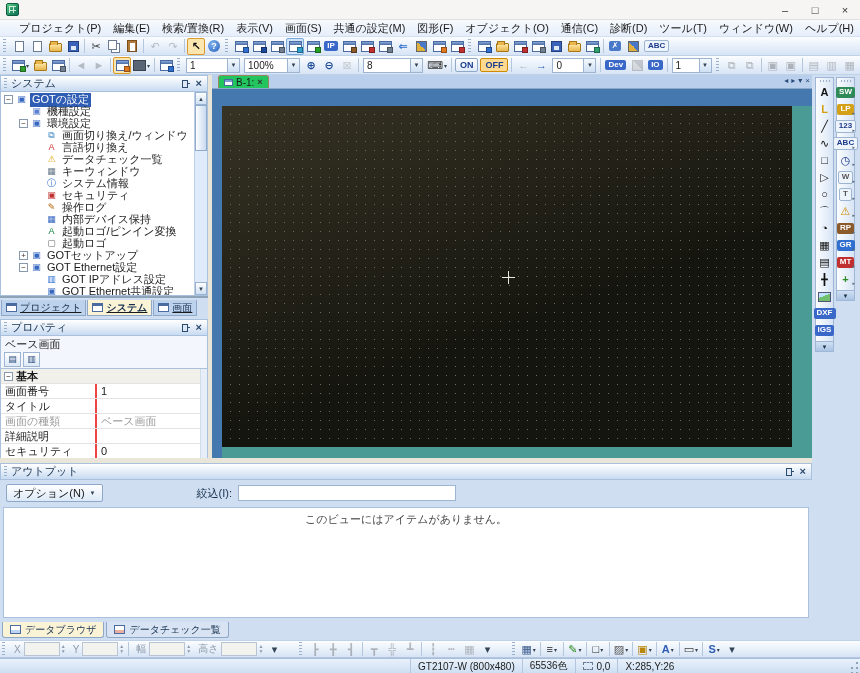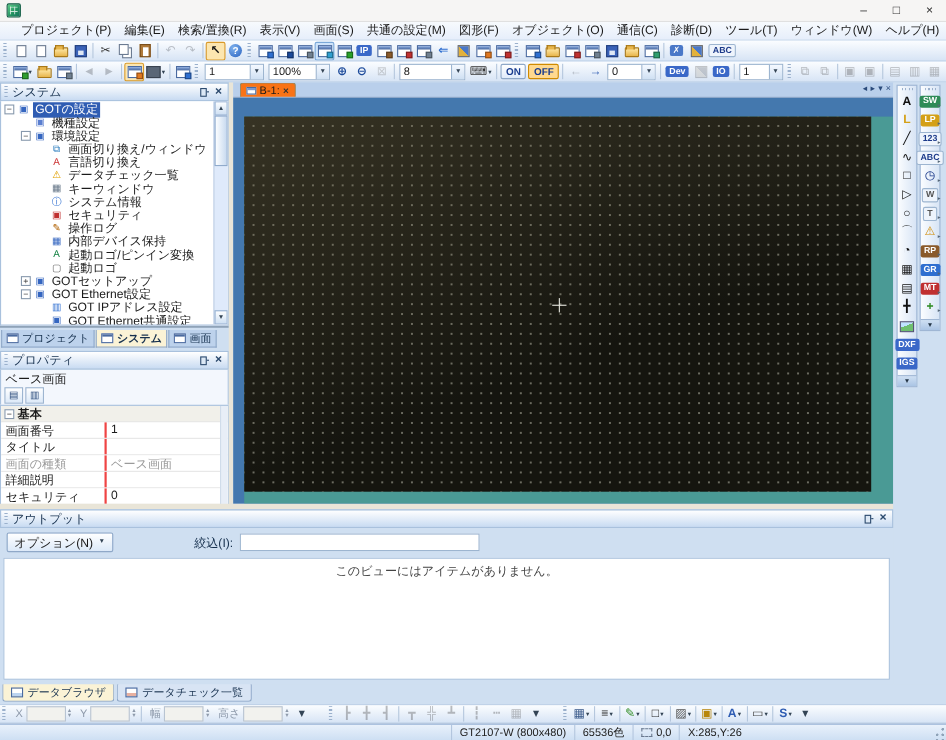--- a/index.html
+++ b/index.html
@@ -76,42 +76,42 @@
   .exp{width:9px;height:9px;border:1px solid #8899ad;background:#fff;font-size:8px;line-height:7px;text-align:center;color:#333;margin-right:2px;flex:none;}
   .noexp{width:11px;flex:none;}
   .tico{width:13px;text-align:center;font-size:9px;margin-right:2px;flex:none;line-height:1;}
   .tlabel{padding:0 2px;font-size:11px;}
   .titem.seld .tlabel{background:#2f5db3;color:#fff;}
   .vscroll{position:absolute;right:0;top:0;bottom:0;width:13px;background:#dfeafb;border-left:1px solid #c0d0e4;}
   .varr{height:13px;background:linear-gradient(#fdfeff,#cfe0f3);border:1px solid #9ab3d2;font-size:6px;color:#345;display:flex;align-items:center;justify-content:center;}
   .varr.dn{position:absolute;bottom:0;left:0;right:0;}
   .vthumb{position:absolute;left:0;right:0;top:13px;height:46px;background:linear-gradient(90deg,#fdfeff,#c8daf0);border:1px solid #90aacb;}
   .treesplit{height:4px;background:#cfdff1;border-top:2px solid #8fa3b8;}
-  .ltabs{height:17px;display:flex;padding-left:1px;gap:1px;background:#cfdff1;}
+  .ltabs{height:17px;display:flex;padding-left:1px;gap:1px;background:#cfdff1;text-decoration:underline;}
   .ltab{height:16px;padding:0 4px;display:flex;align-items:center;gap:3px;background:#bdd2ec;border:1px solid #8fa8c8;border-top:none;font-size:10px;color:#16304e;}
   .ltab.active{background:#fbf3d6;font-weight:bold;}
   .ltab .ic{width:11px;height:9px;border:1px solid #4a6aa0;background:#fff;position:relative;}
   .ltab .ic::before{content:"";position:absolute;left:0;top:0;right:0;height:2px;background:#4a6aa0;}
   
   .propwrap{margin-top:2px;}
   .proptarget{height:14px;padding:1px 4px;background:#f3f7fd;border-left:1px solid #a9c1dd;border-right:1px solid #a9c1dd;}
   .propbtns{height:18px;display:flex;align-items:center;gap:2px;padding:0 3px;background:#f3f7fd;border-left:1px solid #a9c1dd;border-right:1px solid #a9c1dd;}
   .pbtn{width:17px;height:15px;border:1px solid #9db5d0;background:linear-gradient(#fff,#dce9f8);display:flex;align-items:center;justify-content:center;font-size:9px;color:#2a4a7a;}
   .propgrid{position:relative;height:92px;background:#fff;border:1px solid #a9c1dd;overflow:hidden;}
   .prow{display:flex;height:15px;border-bottom:1px solid #e4e4e4;background:#fff;align-items:center;}
   .prow .nm{width:96px;padding:0 4px;border-right:2px solid #ef4444;height:100%;display:flex;align-items:center;}
   .prow .vl{flex:1;padding:0 4px;}
   .prow.sec{font-weight:bold;background:#f1f0ea;}
   .prow.sec .sx{width:9px;height:9px;border:1px solid #8899ad;background:#fff;font-size:8px;line-height:7px;text-align:center;font-weight:normal;margin:0 3px;}
   .prow.dis .nm,.prow.dis .vl{color:#9a9a9a;}
   .pgsb{position:absolute;right:0;top:0;bottom:0;width:7px;background:#e8eef7;border-left:1px solid #d0dcea;}
   
   .canvas{position:absolute;left:212px;top:0;width:600px;height:383px;}
   .ctabbar{height:14px;background:#b9cfeb;border-bottom:1px solid #8fa8c8;display:flex;align-items:flex-end;padding-left:6px;position:relative;}
-  .ctab{height:13px;background:#f97316;border:1px solid #98875f;border-bottom:none;border-radius:3px 3px 0 0;display:flex;align-items:center;padding:0 5px;gap:3px;font-size:10px;}
+  .ctab{height:13px;background:#22c55e;border:1px solid #98875f;border-bottom:none;border-radius:3px 3px 0 0;display:flex;align-items:center;padding:0 5px;gap:3px;font-size:10px;}
   .ctab .ic{width:9px;height:7px;background:#fff;border:1px solid #4a6aa0;position:relative;}
   .ctab .ic::before{content:"";position:absolute;left:0;top:0;right:0;height:2px;background:#7a9ad0;}
   .ctab .x{font-weight:bold;font-size:9px;color:#333;}
   .cnav{position:absolute;right:2px;top:1px;display:flex;gap:3px;color:#2a4a7a;font-size:8px;align-items:center;}
   .cclient{position:relative;height:369px;background:#4478ae;overflow:hidden;}
   .teal{position:absolute;left:10px;top:17px;width:590px;height:352px;background:#4a9a95;}
   .screen{position:absolute;left:10px;top:17px;width:570px;height:341px;background:#15150f;
     background-image:linear-gradient(160deg,rgba(118,108,76,.35),rgba(0,0,0,0) 60%),radial-gradient(circle,#6b6b60 0.8px,rgba(0,0,0,0) 1px);
     background-size:100% 100%,9px 9px;background-position:0 0,4px 4px;}
   .chair{position:absolute;}
@@ -122,21 +122,21 @@
   .dockbar::before{content:"";position:absolute;left:4px;top:2px;width:10px;height:2px;background:repeating-linear-gradient(90deg,#9ab0cc 0 1px,transparent 1px 3px);}
   .dbtn{width:17px;height:17px;display:flex;align-items:center;justify-content:center;position:relative;}
   .dbtn .ticon{font-size:11px;}
   .dbtn .dcaret{position:absolute;right:-1px;bottom:2px;font-size:5px;color:#567;}
   .dockover{width:17px;height:10px;display:flex;align-items:center;justify-content:center;font-size:6px;color:#234;background:linear-gradient(#cfe0f3,#aac4e4);border-top:1px solid #9fb6d4;margin-top:2px;}
   
   .output{position:absolute;left:0;top:388px;width:812px;height:159px;background:#cfdff1;}
   .outbar{height:26px;display:flex;align-items:center;padding:0 6px;gap:6px;}
   .optbtn{height:18px;display:flex;align-items:center;gap:5px;padding:0 6px;background:linear-gradient(#ffffff,#dce9f8);border:1px solid #8fa8c8;border-radius:2px;}
   .optbtn .c{font-size:6px;color:#345;}
-  .flabel{margin-left:68px;color:#16304e;}
+  .flabel{margin-left:88px;color:#16304e;}
   .finput{width:218px;height:16px;background:#fff;border:1px solid #9db5d0;}
   .outbody{position:absolute;left:3px;right:3px;top:44px;bottom:4px;background:#fff;border:1px solid #a9c1dd;text-align:center;padding-top:4px;color:#444;}
   
   .btabs{position:absolute;left:0;top:622px;width:860px;height:18px;background:#cfdff1;display:flex;align-items:flex-start;padding-left:2px;gap:2px;}
   .btab{height:16px;display:flex;align-items:center;gap:4px;padding:0 7px;background:#d8e4f4;border:1px solid #8fa8c8;border-top:none;border-radius:0 0 3px 3px;font-size:10px;color:#16304e;}
   .btab.active{background:#fbf3d6;}
   .btab .ic{width:11px;height:9px;border:1px solid #4a6aa0;background:linear-gradient(#fff 60%,#bcd4f0 60%);}
   .btab.t2 .ic{background:linear-gradient(#fff 60%,#e8b0a0 60%);}
   .btoolrow{position:absolute;left:0;top:640px;width:860px;height:18px;background:linear-gradient(#fbfdff,#d7e4f5);border-top:1px solid #c0d2e8;border-bottom:1px solid #b3c6de;display:flex;align-items:center;overflow:hidden;}
   

